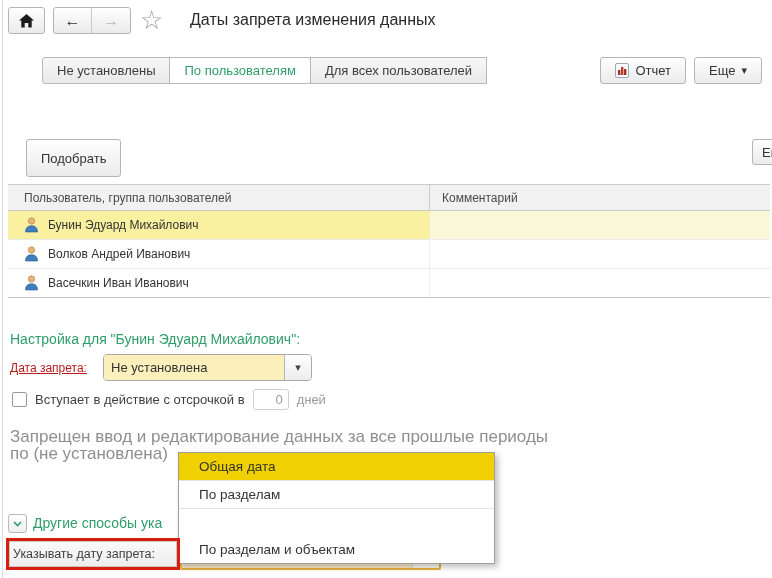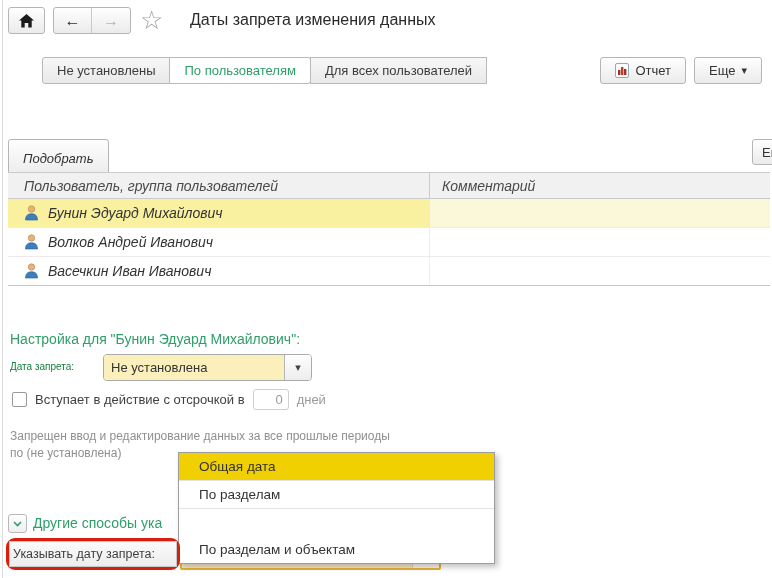--- a/index.html
+++ b/index.html
@@ -28,72 +28,72 @@
   
   .tabs { position:absolute; left:10px; top:57px; display:flex; height:27px;padding-left:32px; }
   .tab { display:flex; align-items:center; padding:0 14px; font-size:13px; color:#3c3c3c;
          background:linear-gradient(#f7f7f7,#e9e9e9); border:1px solid #b9b9b9; margin-left:-1px; }
   .tab:first-child { margin-left:0; border-radius:3px 0 0 3px; }
   .tab.active { background:#fff; color:#2f9e69; border-radius:0 3px 3px 0; }
   .top-actions { position:absolute; right:10px; top:57px; display:flex; gap:8px; }
 
   .desc { position:absolute; left:10px; top:96px; font-size:13px; color:#8a8173; }
 
-  .pick-btn { position:absolute; left:8px; top:139px; height:38px;font-style:italic; }
+  .pick-btn { position:absolute; left:26px; top:139px; height:38px; }
   .more-clipped { position:absolute; left:752px; top:139px; height:26px; width:44px;
                   justify-content:flex-start; padding:0 0 0 9px; border-radius:3px 0 0 3px; }
 
   
-  .table { position:absolute; left:8px; top:172px; width:762px; font-size:14px;font-style:italic; }
+  .table { position:absolute; left:8px; top:184px; width:762px; font-size:12px; }
   .thead { display:flex; height:27px; align-items:center; background:#f1f1f1;
            border-top:1px solid #cbcbcb; border-bottom:1px solid #cbcbcb; color:#4a4a4a; }
   .th1 { width:422px; padding-left:16px; border-right:1px solid #cbcbcb; height:100%;
          display:flex; align-items:center; }
   .th2 { flex:1; padding-left:12px; }
   .trow { display:flex; height:29px; align-items:stretch; border-bottom:1px solid #ebebeb; }
   .trow:last-child { border-bottom:1px solid #c6c6c6; }
   .td1 { width:422px; padding-left:16px; display:flex; align-items:center; gap:9px;
          border-right:1px solid #efefef; }
   .td2 { flex:1; padding-left:12px; display:flex; align-items:center; }
   .trow.selected .td1 { background:#faf1a0; border-right-color:#f3ecc0; }
   .trow.selected .td2 { background:#fbf7d9; }
   .person { width:15px; height:16px; flex:0 0 15px; }
 
   
   .section-heading { position:absolute; left:10px; top:331px; font-size:14px; color:#2f9e69; }
-  .date-label { position:absolute; left:10px; top:361px; font-size:10px; color:#15803d; }
+  .date-label { position:absolute; left:10px; top:361px; font-size:12px; color:#b91c1c;text-decoration:underline; }
   .combo { position:absolute; display:flex; border:1px solid #aaa; border-radius:4px;
            overflow:hidden; background:#fff; }
   .combo-date { left:103px; top:354px; width:209px; height:27px; }
   .combo .val { flex:1; display:flex; align-items:center; padding-left:7px; font-size:13px;
                 color:#333; background:#fbf0bc; }
   .combo .arrow { width:27px; display:flex; align-items:center; justify-content:center;
                   background:linear-gradient(#fefefe,#ededed); border-left:1px solid #b5b5b5;
                   font-size:11px; color:#444; }
 
   .check-row { position:absolute; left:12px; top:389px; display:flex; align-items:center;
                gap:8px; font-size:13px; color:#3f3f3f; }
   .checkbox { width:15px; height:15px; border:1px solid #999; border-radius:2px; background:#fff; }
   .num-input { width:36px; height:21px; border:1px solid #cfcfcf; border-radius:3px;
                text-align:right; padding-right:5px; color:#9a9a9a; font-size:13px;
                font-family:"Liberation Sans", sans-serif; background:#fff; }
   .units { color:#9a9a9a; }
 
-  .info-text { position:absolute; left:10px; top:428px; font-size:12px; color:#8f8f8f;
+  .info-text { position:absolute; left:10px; top:428px; font-size:17px; color:#8f8f8f;
                line-height:17px; }
 
   
   .collapse-btn { position:absolute; left:8px; top:514px; width:19px; height:19px;
                   border:1px solid #b9b9b9; border-radius:3px; background:linear-gradient(#fefefe,#efefef);
                   display:flex; align-items:center; justify-content:center; }
   .other-header { position:absolute; left:33px; top:515px; font-size:14px; color:#2f9e69; }
 
   
   .red-box { position:absolute; left:6px; top:538px; width:174px; height:32px;
-             border:3px solid #d81e0e; border-radius:9px; z-index:7;
+             border:3px solid #d81e0e; border-radius:0; z-index:7;
              display:flex; align-items:stretch; }
   .method-label { flex:1; background:linear-gradient(#fafafa,#ededed); border:1px solid #c6c6c6;
                   display:flex; align-items:center; padding-left:3px; font-size:12.5px; color:#3f3f3f;
                   white-space:nowrap; overflow:hidden; }
   .combo-bottom { left:180px; top:542px; width:261px; height:28px; border:2px solid #e5b13d;
                   border-radius:2px; z-index:2; }
   .combo-bottom .val { background:#fae9c8; font-size:13.5px; }
   .combo-bottom .arrow { background:#fcf9f2; border-left:1px solid #d8d8d8; }
 
   

